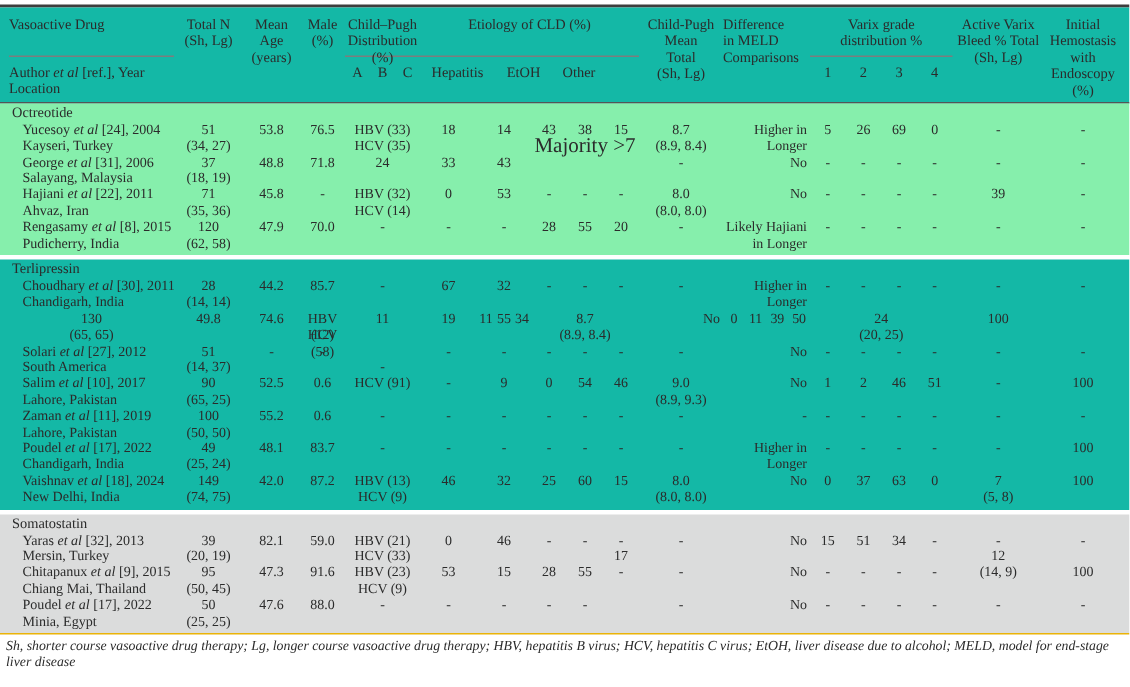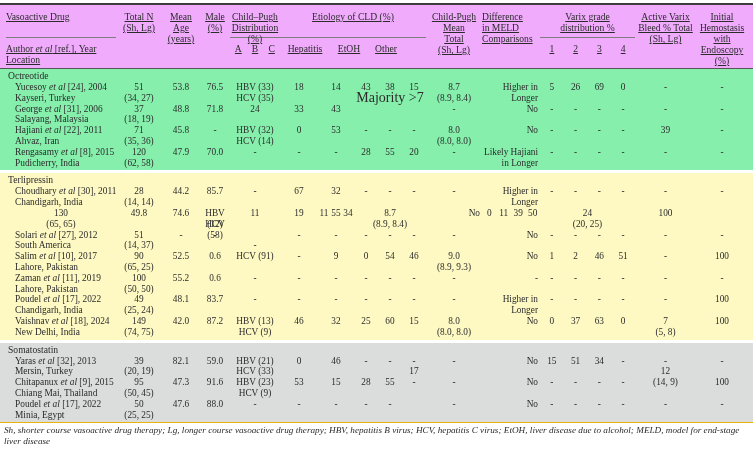--- a/index.html
+++ b/index.html
@@ -8,22 +8,22 @@
 }
 *{box-sizing:border-box;margin:0;padding:0;}
 body{
   width:753px;height:458px;overflow:hidden;background:#fff;
   font-family:"Liberation Serif","DejaVu Serif",serif;color:#2b2b2b;
 }
 .top-rule{height:2px;background:#3d3d3d;margin-top:3px;}
 
 .hdr{
   display:grid;grid-template-columns:var(--cols);
-  padding:3px 17px 2px 6px;border-bottom:1px solid #555;background:#f0abfc;
-  font-size:9.6px;line-height:11px;min-height:62px;text-decoration:underline;
+  padding:3px 17px 2px 6px;border-bottom:1px solid #555;background:#14b8a6;
+  font-size:9.6px;line-height:11px;min-height:62px;
 }
 .hc{text-align:center;}
 .hc.left{text-align:left;}
 .grp{height:30px;border-bottom:1px solid #7d7d7d;padding-top:3px;}
 .grp.tall{display:flex;flex-direction:column;justify-content:flex-start;}
 .plain{padding-top:3px;}
 .span3{grid-column:span 3;}
 .sub{margin-top:5px;}
 .subflex{display:flex;margin-top:5px;}
 .subflex span{text-align:center;}
@@ -370,21 +370,21 @@
     </div>
     <div class="cell tc">
       <div class="l1">-</div>
       <div class="l2"></div>
     </div>
     <div class="cell tc">
           <div class="l1">-</div>
         </div>
   </div>
 </div>
-    <div class="section" style="background: #fef9c3;">
+    <div class="section" style="background: #14b8a6;">
       <div class="sec-label">Terlipressin</div>
   <div class="row">
     <div class="cell">
       <div class="l1 author-line"><span>Choudhary </span><span class="etal">et al</span><span> [30], 2011</span></div>
       <div class="l2 author-line">Chandigarh, India</div>
     </div>
     <div class="cell tc">
       <div class="l1">28</div>
       <div class="l2">(14, 14)</div>
     </div>

